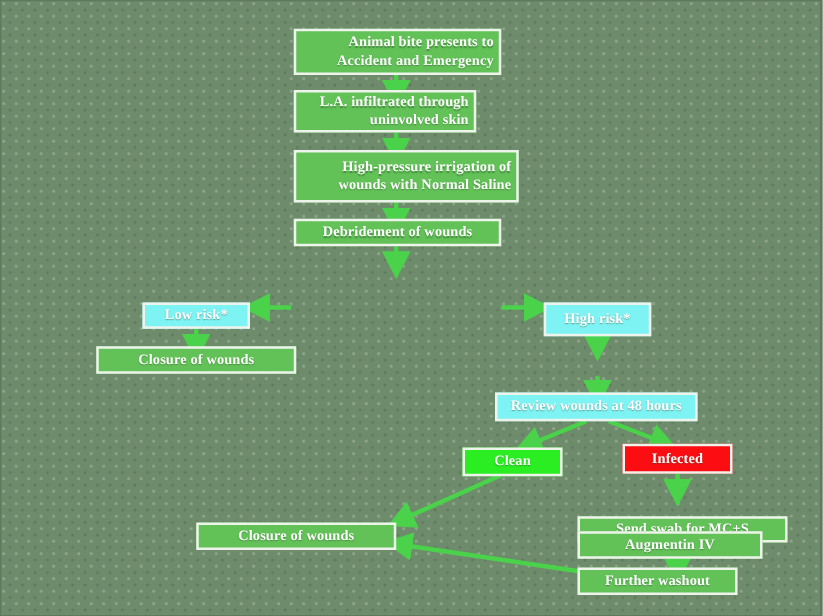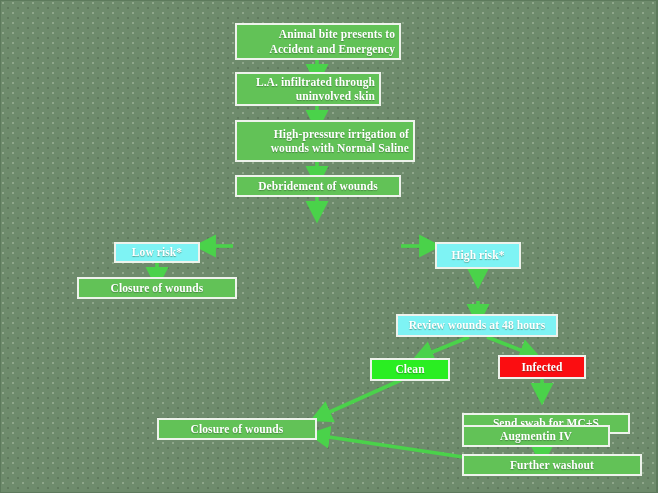--- a/index.html
+++ b/index.html
@@ -119,17 +119,17 @@
   <div class="node cyan" style="left:395px; top:313px; width:162px; height:23px;">Review wounds at 48 hours</div>
 
   <div class="node brightgreen" style="left:369px; top:357px; width:80px; height:23px;">Clean</div>
 
   <div class="node red" style="left:497px; top:354px; width:88px; height:24px;">Infected</div>
 
   <div class="node green" style="left:461px; top:391px; width:168px; height:21px;margin-top:21px;">Send swab for MC+S</div>
 
   <div class="node green" style="left:461px; top:424px; width:148px; height:22px;">Augmentin IV</div>
 
-  <div class="node green" style="left:461px; top:453px; width:180px; height:22px;font-family:Liberation Serif, serif;">Further washout</div>
+  <div class="node green" style="left:461px; top:453px; width:128px; height:22px;font-family:Liberation Serif, serif;">Further washout</div>
 
   <div class="node green" style="left:156px; top:417px; width:160px; height:22px;">Closure of wounds</div>
 
 </div>
 
 </body></html>

